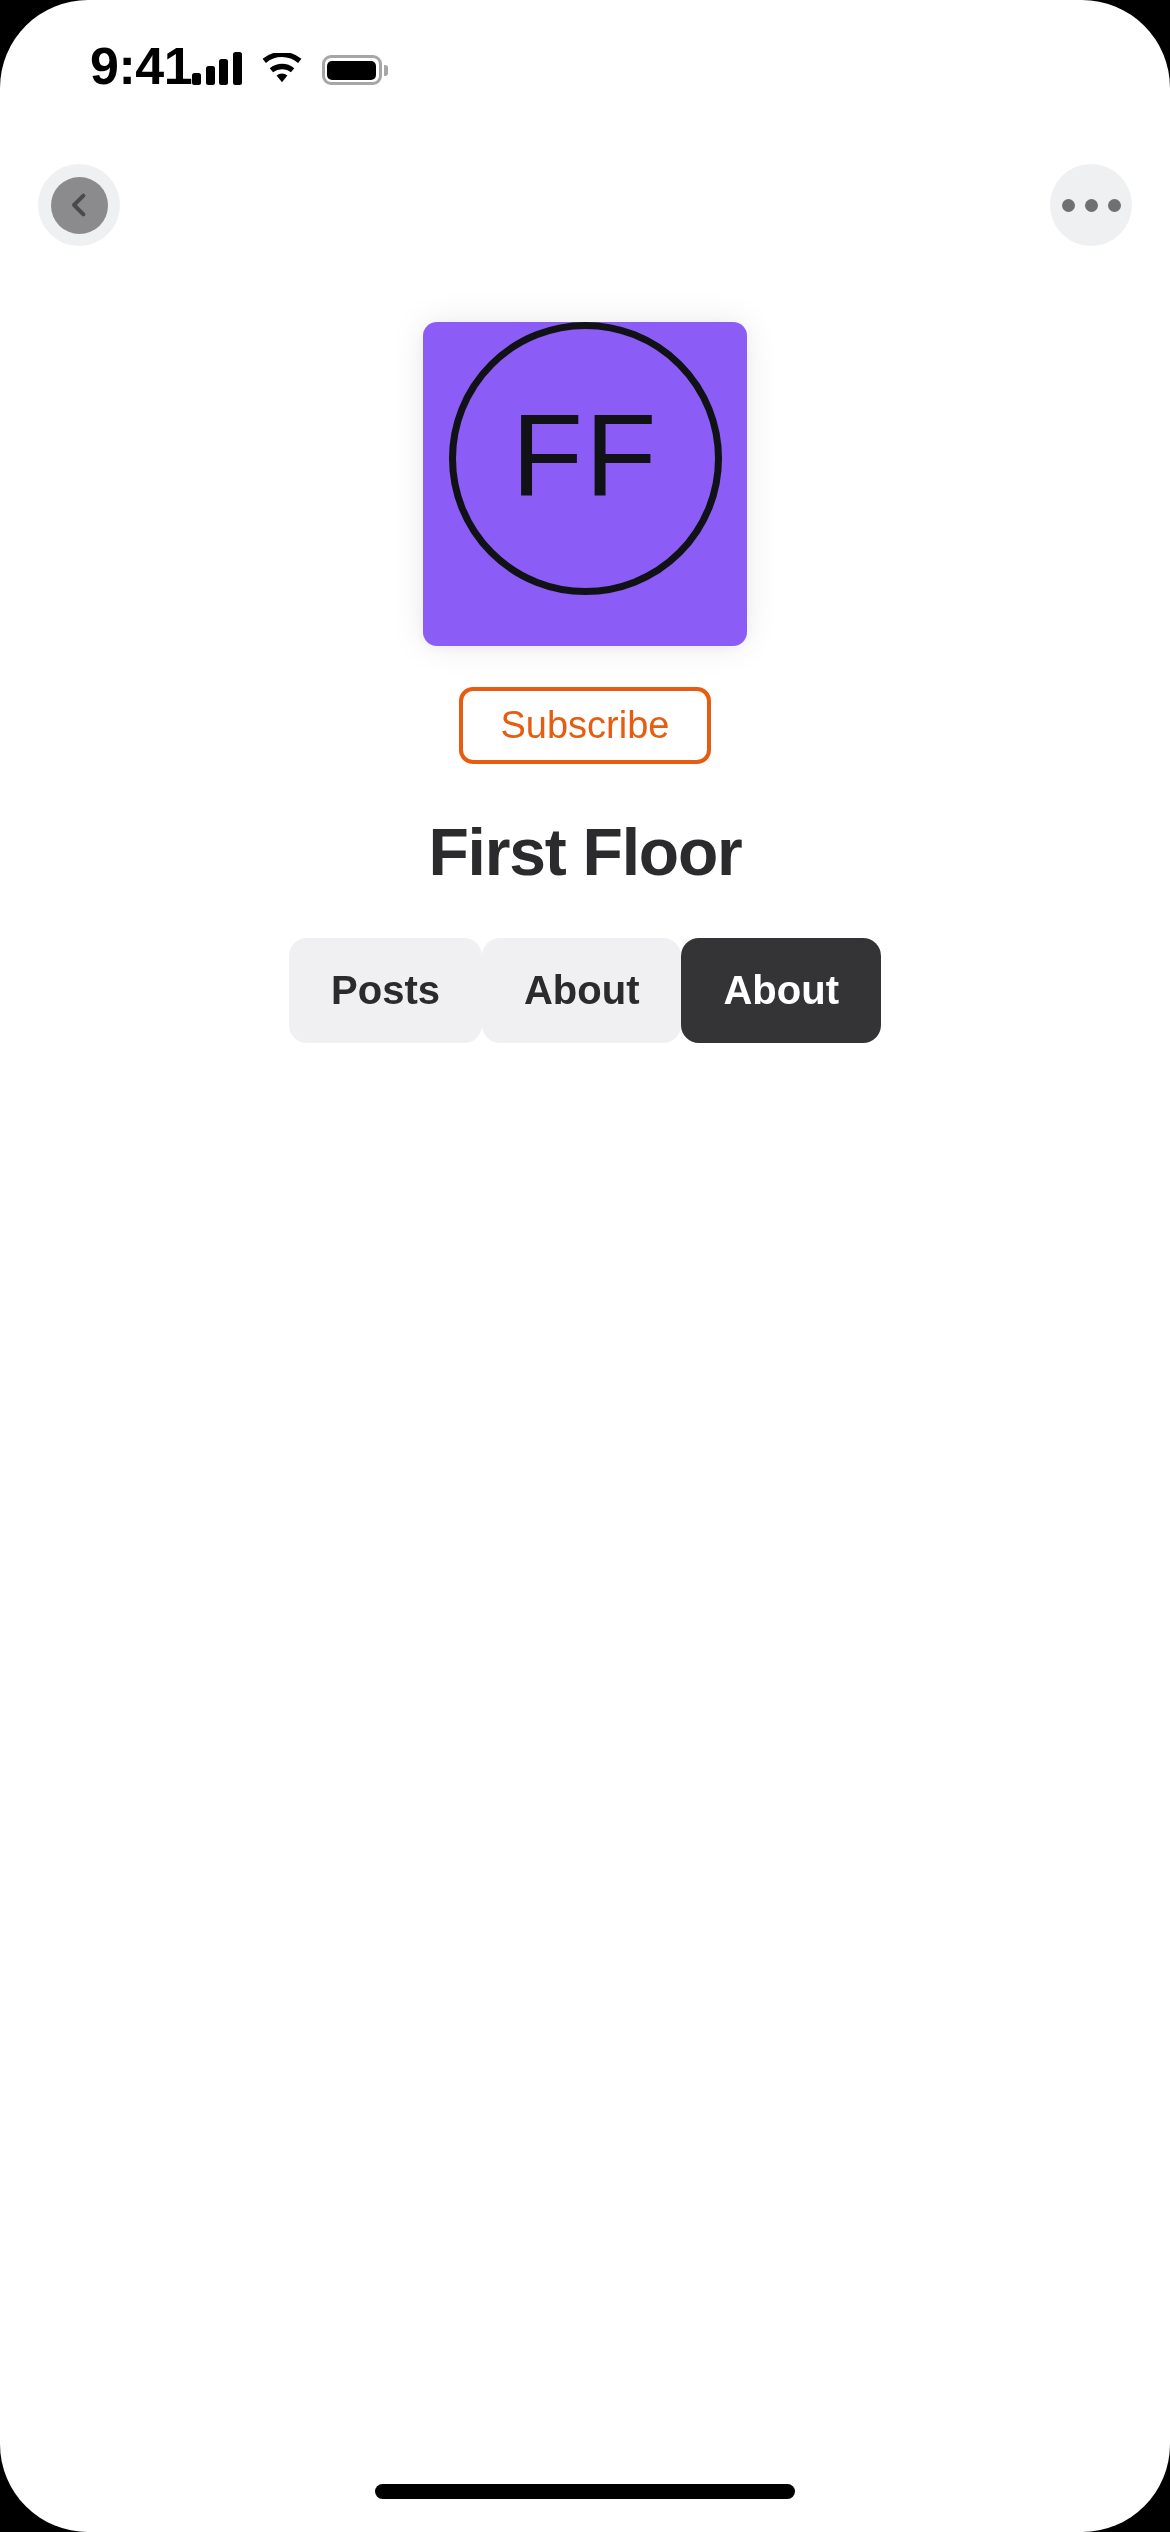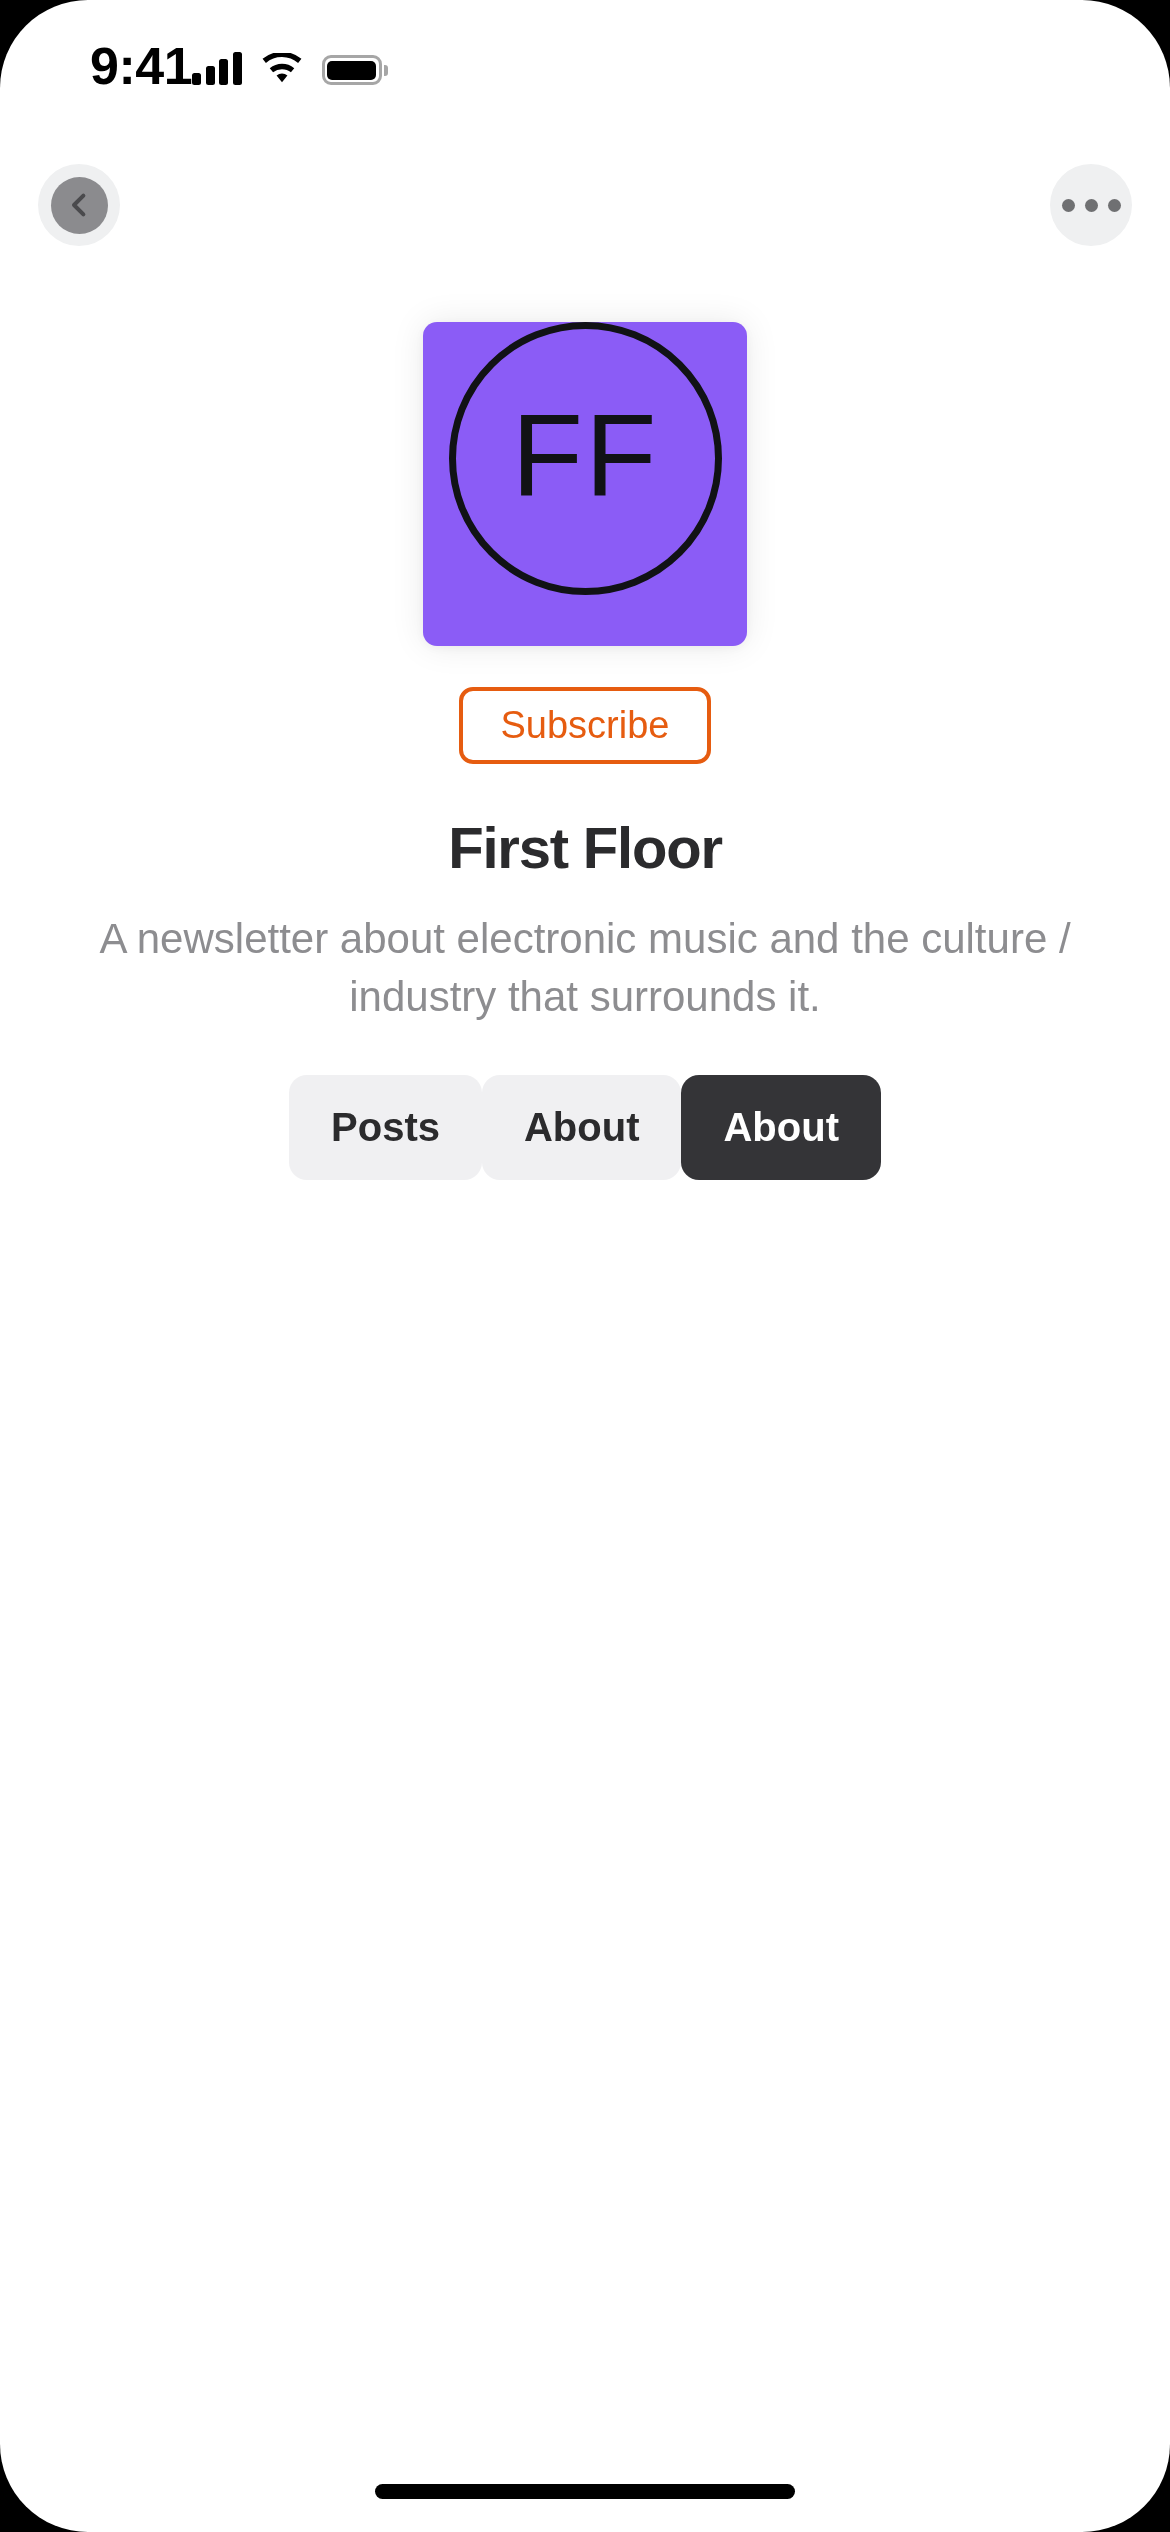--- a/index.html
+++ b/index.html
@@ -132,21 +132,21 @@
     color:#e65c10;
     font-size:38px; font-weight:normal;
     font-family:"Liberation Sans", sans-serif;
     cursor:pointer;
     display:flex; align-items:center; justify-content:center;
   }
 
   
   #pub-title {
     margin-top:52px;
-    font-size:58px; font-weight:bold;
+    font-size:66px; font-weight:bold;
     color:#2b2b2d; letter-spacing:-1.2px;
     text-align:center; line-height:1.1;
   }
 
   
   #pub-desc {
     margin-top:30px;
     width:1020px;
     font-size:42px; font-weight:400;
     color:#8d8d90; line-height:1.38;
@@ -298,21 +298,20 @@
     <div id="logo-card">
       <div id="logo-circle">
         <div id="logo-text">FF</div>
       </div>
     </div>
 
     <button id="subscribe-btn">Subscribe</button>
 
     <h1 id="pub-title">First Floor</h1>
 
-    <p id="pub-desc">A newsletter about electronic music and the culture / industry that surrounds it.</p>
 
     <div id="tabs">
       <button class="tab">Posts</button>
       <button class="tab">About</button>
       <button class="tab active">About</button>
     </div>
 
 
   </div>
 

